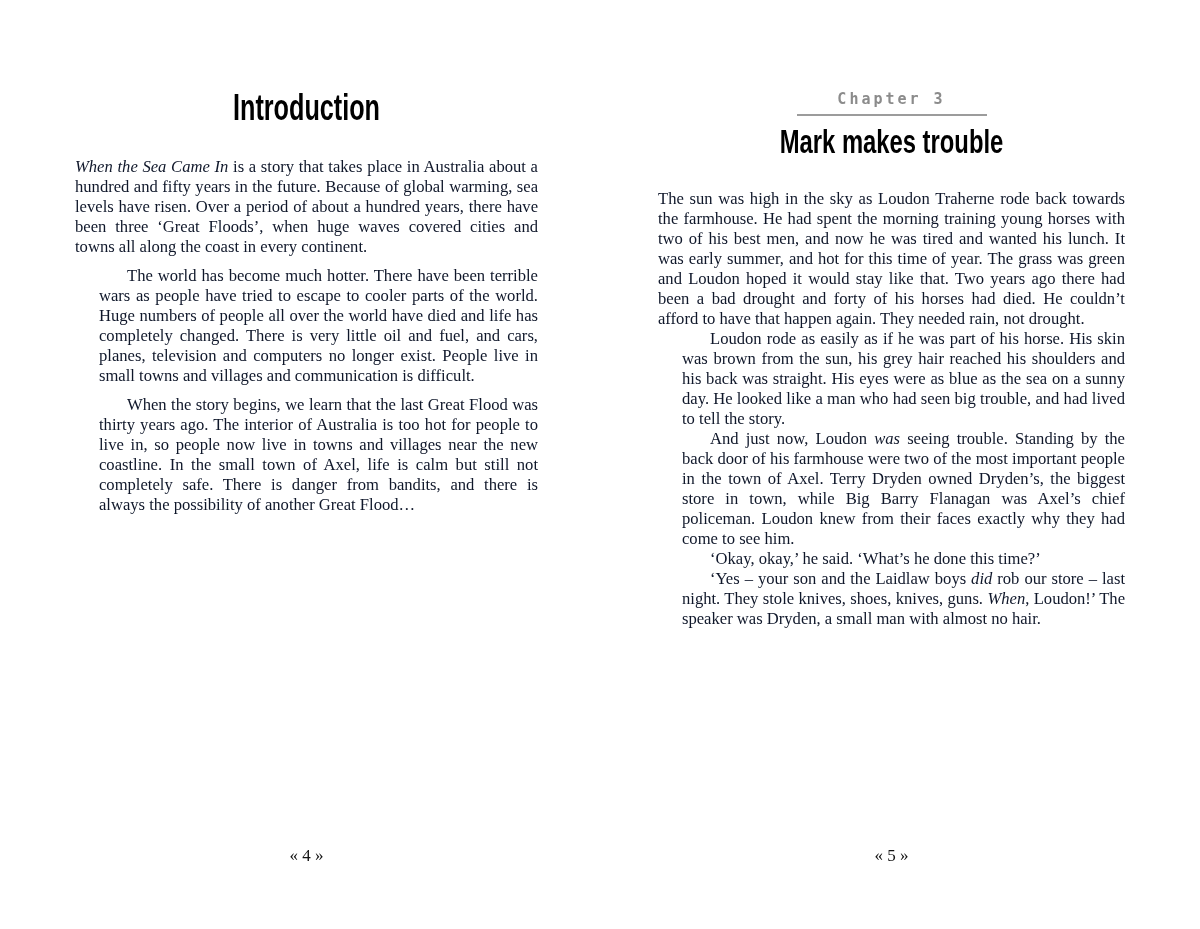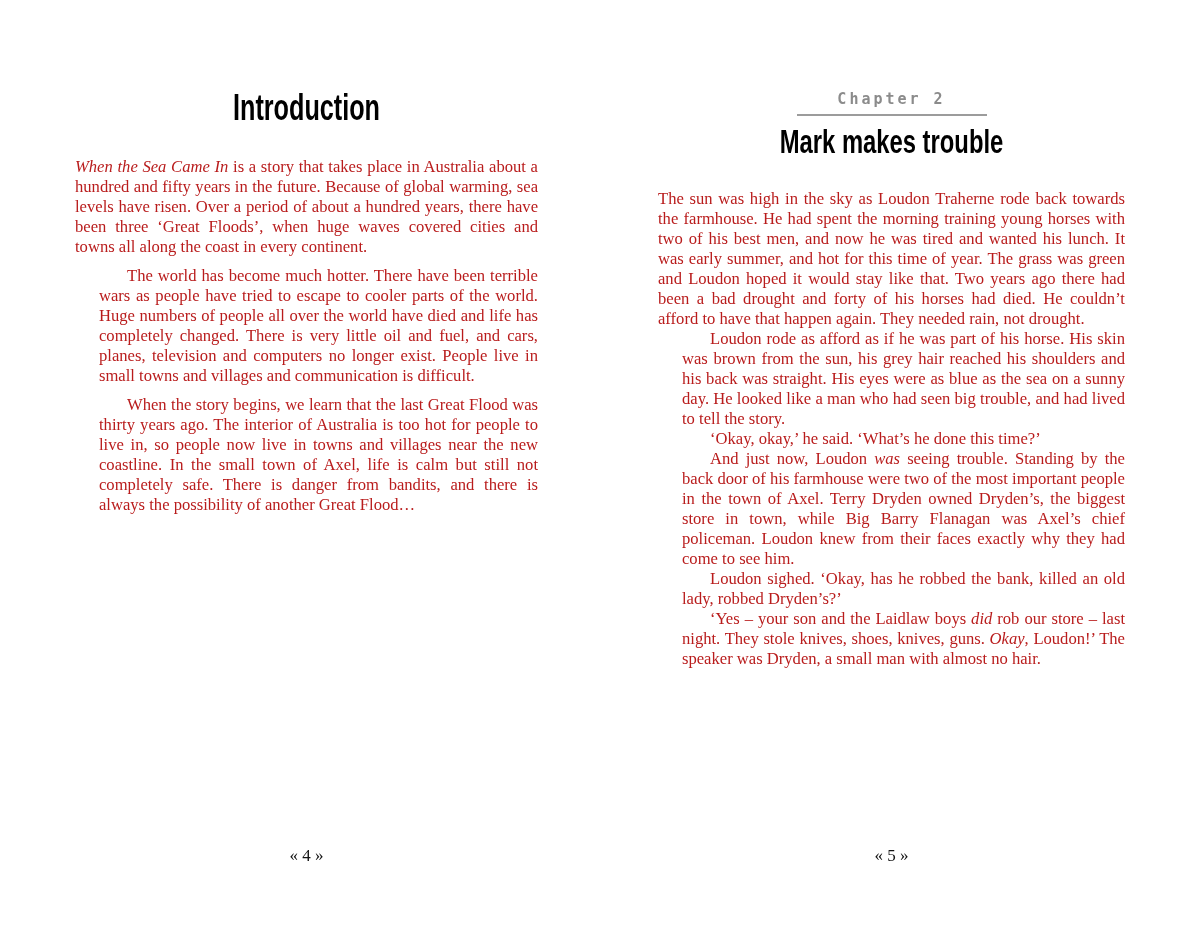--- a/index.html
+++ b/index.html
@@ -57,21 +57,21 @@
     background: #9c9c9c;
   }
 
   .body-text {
     position: absolute;
     width: 100%;
     font-family: "Liberation Serif", serif;
     font-size: 16.6px;
     line-height: 20px;
     text-align: justify;
-    color: #b91c1c;
+    color: #0f172a;
   }
   .body-left  { top: 157px; }
   .body-right { top: 189px; }
   .body-text p.indent { text-indent: 28px; margin-left: 24px; }
   .spaced-paras p + p { margin-top: 9px; }
   .it { font-style: italic; }
 
   .page-number {
     position: absolute;
     top: 846px;
@@ -91,27 +91,26 @@
     <h1 class="book-title intro-title">Introduction</h1>
     <div class="body-text body-left spaced-paras">
         <p class=""><span class="it">When the Sea Came In</span><span> is a story that takes place in Australia about a hundred and fifty years in the future. Because of global warming, sea levels have risen. Over a period of about a hundred years, there have been three ‘Great Floods’, when huge waves covered cities and towns all along the coast in every continent.</span></p>
         <p class="indent"><span>The world has become much hotter. There have been terrible wars as people have tried to escape to cooler parts of the world. Huge numbers of people all over the world have died and life has completely changed. There is very little oil and fuel, and cars, planes, television and computers no longer exist. People live in small towns and villages and communication is difficult.</span></p>
         <p class="indent"><span>When the story begins, we learn that the last Great Flood was thirty years ago. The interior of Australia is too hot for people to live in, so people now live in towns and villages near the new coastline. In the small town of Axel, life is calm but still not completely safe. There is danger from bandits, and there is always the possibility of another Great Flood…</span></p>
       </div>
     <div class="page-number">« 4 »</div>
   </div>
 
   <div class="page page-right">
-    <div class="chapter-label">Chapter 2</div>
+    <div class="chapter-label">Chapter 3</div>
     <div class="chapter-rule"></div>
     <h1 class="book-title chapter-title">Mark makes trouble</h1>
     <div class="body-text body-right">
         <p class=""><span>The sun was high in the sky as Loudon Traherne rode back towards the farmhouse. He had spent the morning training young horses with two of his best men, and now he was tired and wanted his lunch. It was early summer, and hot for this time of year. The grass was green and Loudon hoped it would stay like that. Two years ago there had been a bad drought and forty of his horses had died. He couldn’t afford to have that happen again. They needed rain, not drought.</span></p>
-        <p class="indent"><span>Loudon rode as afford as if he was part of his horse. His skin was brown from the sun, his grey hair reached his shoulders and his back was straight. His eyes were as blue as the sea on a sunny day. He looked like a man who had seen big trouble, and had lived to tell the story.</span></p>
+        <p class="indent"><span>Loudon rode as easily as if he was part of his horse. His skin was brown from the sun, his grey hair reached his shoulders and his back was straight. His eyes were as blue as the sea on a sunny day. He looked like a man who had seen big trouble, and had lived to tell the story.</span></p>
+        <p class="indent"><span>And just now, Loudon </span><span class="it">was</span><span> seeing trouble. Standing by the back door of his farmhouse were two of the most important people in the town of Axel. Terry Dryden owned Dryden’s, the biggest store in town, while Big Barry Flanagan was Axel’s chief policeman. Loudon knew from their faces exactly why they had come to see him.</span></p>
         <p class="indent"><span>‘Okay, okay,’ he said. ‘What’s he done this time?’</span></p>
-        <p class="indent"><span>And just now, Loudon </span><span class="it">was</span><span> seeing trouble. Standing by the back door of his farmhouse were two of the most important people in the town of Axel. Terry Dryden owned Dryden’s, the biggest store in town, while Big Barry Flanagan was Axel’s chief policeman. Loudon knew from their faces exactly why they had come to see him.</span></p>
-        <p class="indent"><span>Loudon sighed. ‘Okay, has he robbed the bank, killed an old lady, robbed Dryden’s?’</span></p>
-        <p class="indent"><span>‘Yes – your son and the Laidlaw boys </span><span class="it">did</span><span> rob our store – last night. They stole knives, shoes, knives, guns. </span><span class="it">Okay</span><span>, Loudon!’ The speaker was Dryden, a small man with almost no hair.</span></p>
+        <p class="indent"><span>‘Yes – your son and the Laidlaw boys </span><span class="it">did</span><span> rob our store – last night. They stole knives, shoes, knives, guns. </span><span class="it">When</span><span>, Loudon!’ The speaker was Dryden, a small man with almost no hair.</span></p>
       </div>
     <div class="page-number">« 5 »</div>
   </div>
 
 </div>
 
 </body></html>

